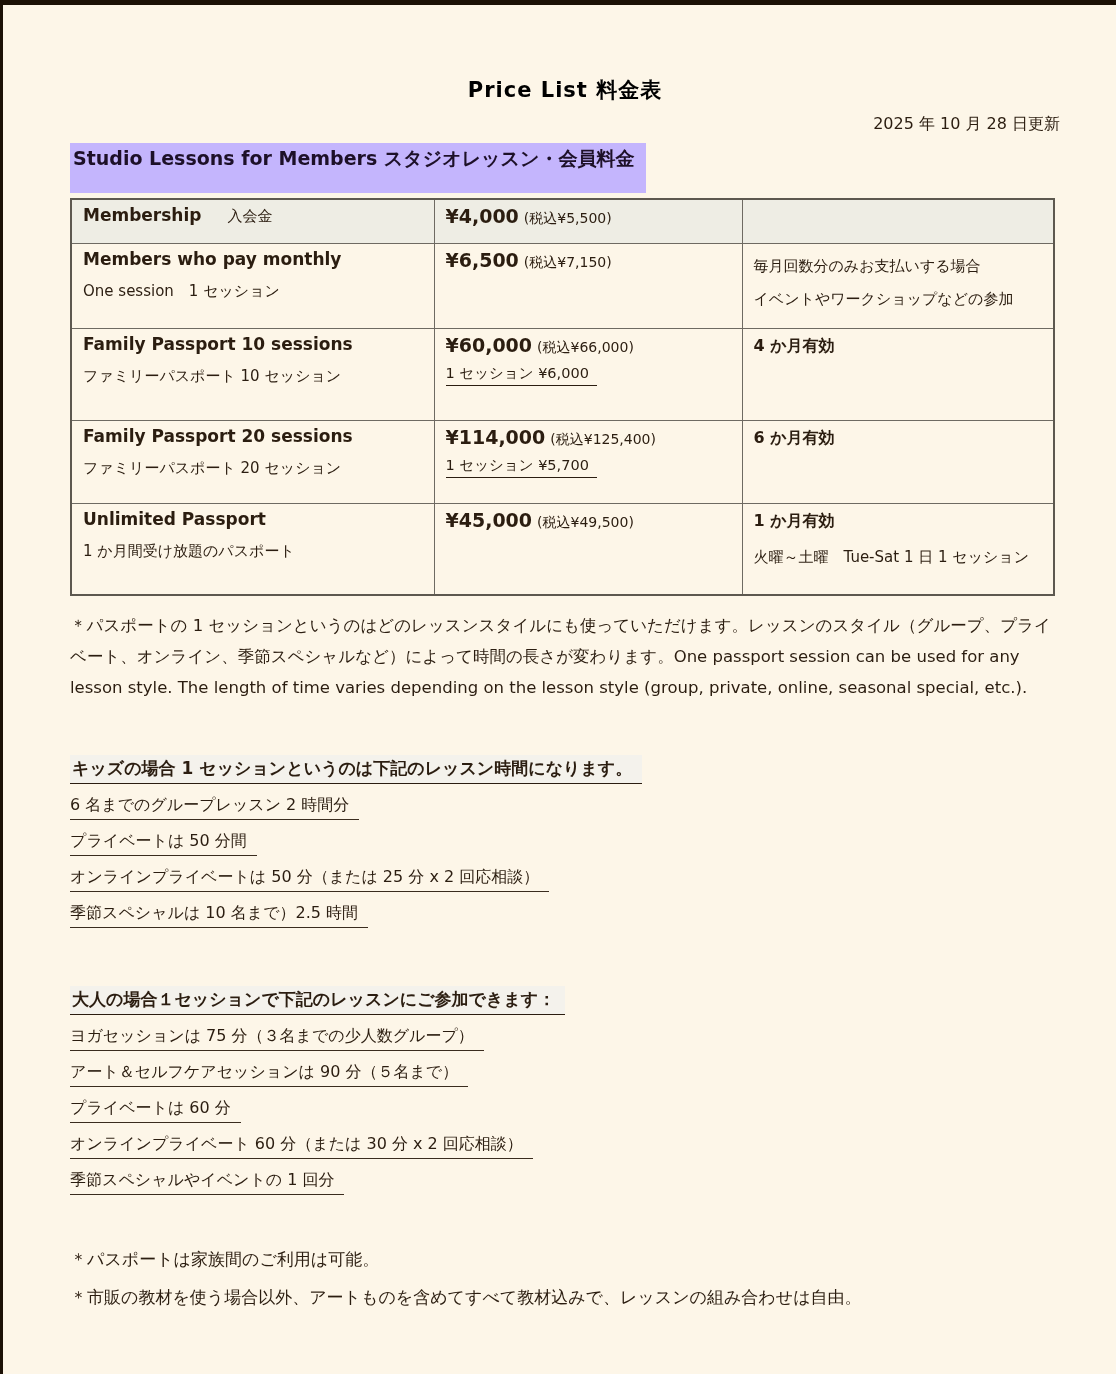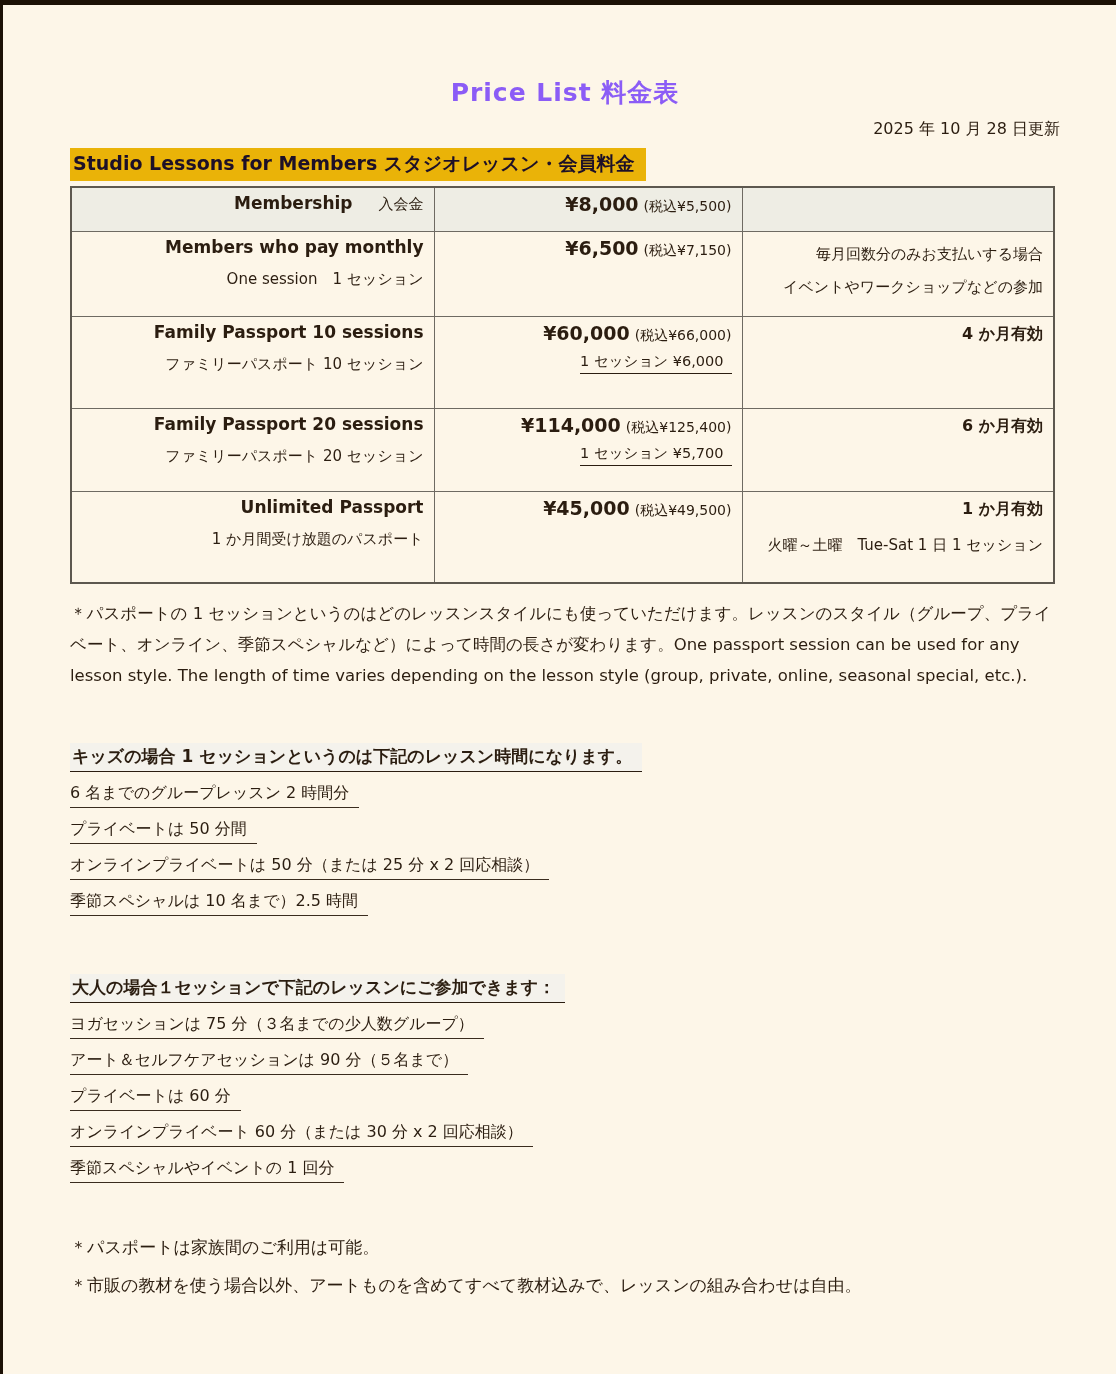--- a/index.html
+++ b/index.html
@@ -14,52 +14,51 @@
     height:1374px;
     background:#fdf6e8;
     overflow:hidden;
   }
   .edge-top{position:absolute;top:0;left:0;width:1116px;height:5px;background:#1c1106;}
   .edge-left{position:absolute;top:0;left:0;width:3px;height:1374px;background:#1c1106;}
   .content{position:absolute;left:70px;top:0;width:990px;}
   .doc-title{
     margin-top:76px;
     text-align:center;
-    font-size:25px;
+    font-size:21px;
     font-weight:bold;
     letter-spacing:1px;
-    color:#8b5cf6;
+    color:#000000;
   }
   .updated{
     margin-top:10px;
     text-align:right;
     font-size:16px;
   }
   .section-header-wrap{margin-top:8px;}
   .section-header{
     display:inline-block;
-    background:#eab308;
+    background:#c4b5fd;
     color:#1d1028;
     font-size:19px;
     font-weight:bold;
-    padding:3px 12px 4px 3px;
+    padding:3px 12px 21px 3px;
   }
   table.price-table{
     margin-top:5px;
     width:983px;
     border-collapse:collapse;
     border:2px solid #5d584f;
     table-layout:fixed;
   }
   table.price-table td{
     border:1px solid #6e6a62;
     vertical-align:top;
     padding:5px 10px 6px 11px;
     font-size:15px;
-    text-align:right;
   }
   col.c1{width:363px;} col.c2{width:308px;} col.c3{width:312px;}
   tr.row-membership td{background:#eeede4;}
   .plan-name{font-size:17px;font-weight:bold;}
   .plan-name-jp-inline{font-size:15px;font-weight:normal;margin-left:26px;}
   .plan-sub{font-size:15px;margin-top:13px;}
   .price{font-size:19px;font-weight:bold;}
   .price-tax{font-size:14px;font-weight:normal;margin-left:5px;}
   .price-sub{margin-top:7px;}
   .price-sub span{
@@ -118,21 +117,21 @@
           <col class="c2">
           <col class="c3">
         </colgroup>
 
       <tbody>
           <tr class="row-membership">
         <td style="height:32px;">
           <span class="plan-name">Membership</span><span class="plan-name-jp-inline">入会金</span>
         </td>
         <td>
-          <span class="price">¥8,000</span><span class="price-tax">(税込¥5,500)</span>
+          <span class="price">¥4,000</span><span class="price-tax">(税込¥5,500)</span>
         </td>
         <td></td>
       </tr>
 
       <tr>
         <td style="height:73px;">
           <div class="plan-name">Members who pay monthly</div>
           <div class="plan-sub">One session　1 セッション</div>
         </td>
         <td>

